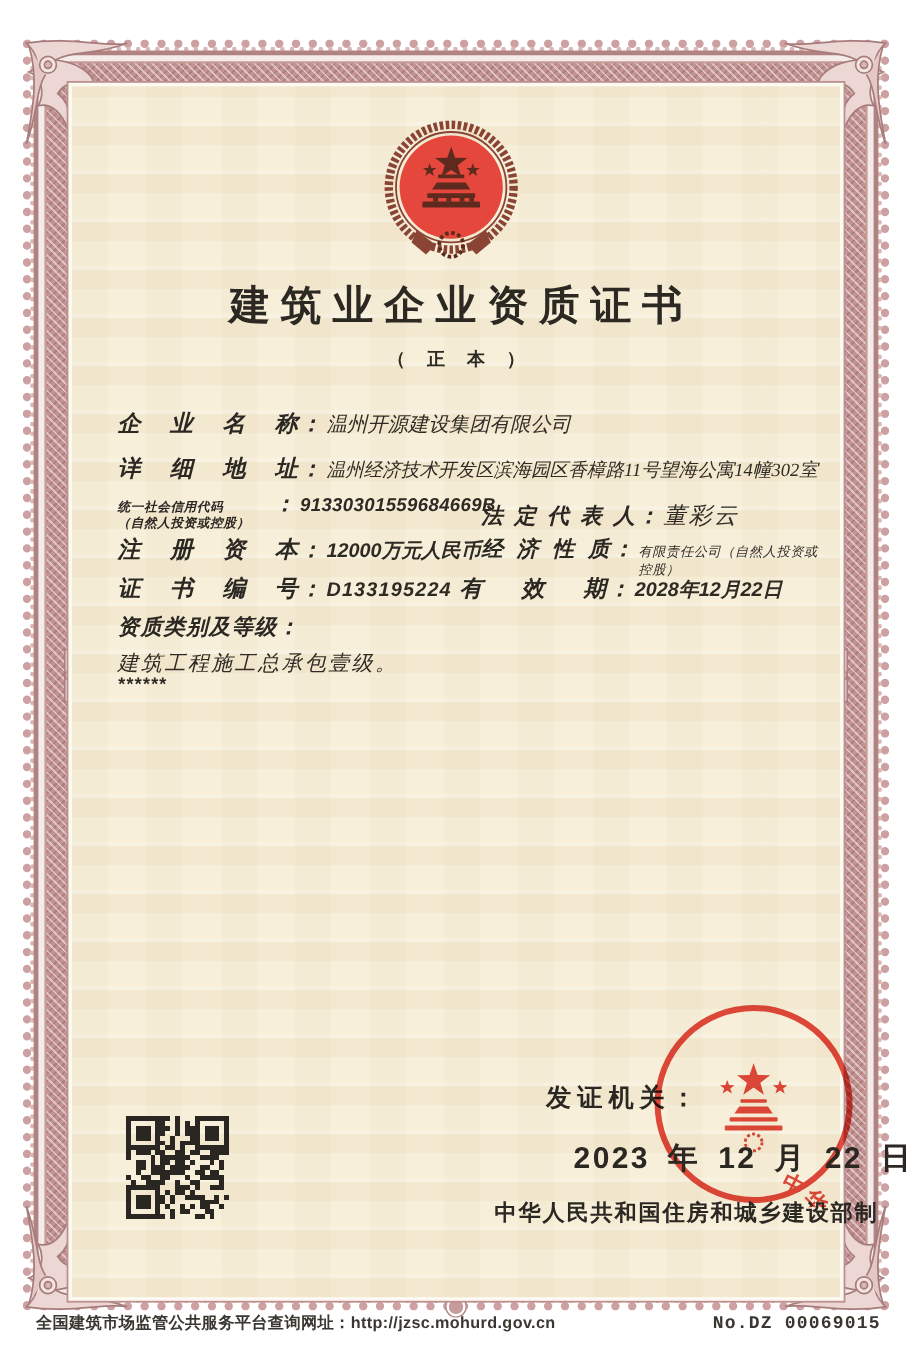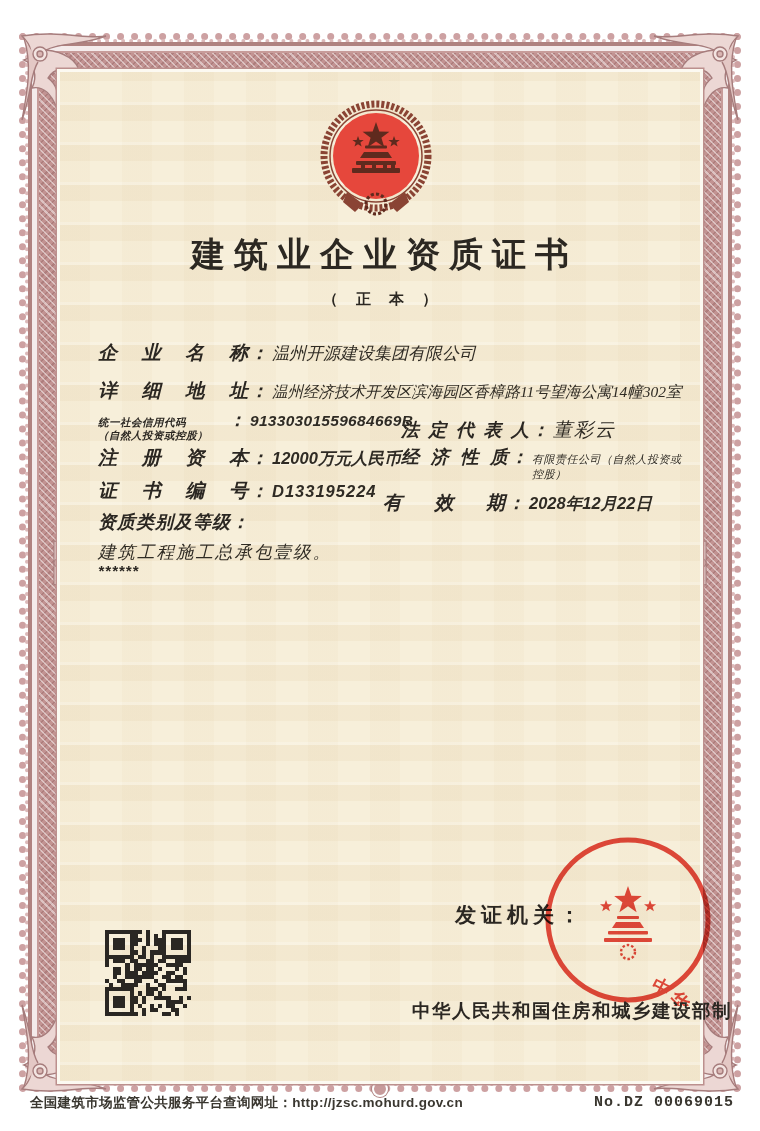--- a/index.html
+++ b/index.html
@@ -41,21 +41,21 @@
   .copy{position:absolute;left:0;right:0;top:218px;text-align:center;font-size:15px;
     font-weight:bold;letter-spacing:7px;color:#2c2822;text-indent:7px;}
 
   
   .fields{position:absolute;left:38px;top:268px;right:14px;font-style:italic;}
   .row{position:relative;display:flex;align-items:baseline;}
   .r1{height:38px;} .r2{height:30px;} .r3{height:37px;} .r4{height:33px;}
   .r5{height:32px;} .r6{height:30px;} .r7{height:22px;}
   .lab{display:inline-block;font-weight:bold;font-size:19px;color:#2b2722;
     text-align:justify;text-align-last:justify;}
-  .w4{width:150px;} .w5{width:128px;font-size:18px;margin-top:10px;} .weco{width:128px;font-size:18px;} .wyx{width:122px;margin-top:12px;}
+  .w4{width:150px;} .w5{width:128px;font-size:18px;margin-top:10px;} .weco{width:128px;font-size:18px;} .wyx{width:122px;}
   .colon{font-weight:bold;font-size:18px;margin:0 4px 0 2px;color:#2b2722;}
   .lab-small{display:inline-block;width:128px;font-weight:bold;font-size:10.5px;
     line-height:1.25;color:#2b2722;letter-spacing:.5px;}
   .val{font-family:"Liberation Serif",serif;font-size:17px;color:#2f2b24;}
   .val.addr{font-size:15.5px;}
   .val.num{font-family:"Liberation Sans",sans-serif;font-size:15.5px;font-weight:600;letter-spacing:.3px;}
   .val.name{font-size:19px;letter-spacing:2px;}
   .val.cap{font-size:16.5px;font-weight:600;font-family:"Liberation Sans",sans-serif;}
   .val.eco{font-size:11px;letter-spacing:.5px;}
   .val.cert{font-family:"Liberation Sans",sans-serif;font-size:16.5px;font-weight:600;letter-spacing:1px;}
@@ -72,21 +72,21 @@
   .seal{position:absolute;left:482px;top:762px;width:172px;height:172px;
     mix-blend-mode:multiply;opacity:.92;}
   .issue-date{position:absolute;left:418px;top:876px;font-size:25px;font-weight:bold;
     color:#2b2722;letter-spacing:2px;word-spacing:6px;white-space:nowrap;}
   .made-by{position:absolute;left:352px;top:926px;font-size:18.5px;font-weight:bold;
     letter-spacing:1.5px;color:#2b2722;white-space:nowrap;}
   .qr{position:absolute;left:45px;top:858px;width:86px;height:86px;}
 
   
   .footer{position:absolute;left:30px;right:26px;top:1094px;display:flex;
-    justify-content:space-between;align-items:flex-start;}
+    justify-content:space-between;align-items:center;}
   .query{font-size:13.5px;font-weight:bold;color:#3a3730;letter-spacing:.3px;}
   .serial{font-family:"Liberation Mono",monospace;font-size:15px;font-weight:bold;
     color:#3a3730;letter-spacing:1px;white-space:nowrap;}
   .serial .sp{margin-right:10px;}
 </style>
 </head>
 <body>
 
 <div class="frame">
   <div class="lace"></div>
@@ -247,20 +247,21 @@
       <path d="M64,66 l1.6,4.2 4.5,.1 -3.5,2.7 1.3,4.3 -3.9,-2.6 -3.8,2.6 1.3,-4.3 -3.5,-2.7 4.5,-.1 Z" stroke="none"></path>
       <path d="M108,66 l1.6,4.2 4.5,.1 -3.5,2.7 1.3,4.3 -3.9,-2.6 -3.8,2.6 1.3,-4.3 -3.5,-2.7 4.5,-.1 Z" stroke="none"></path>
       <rect x="62" y="104" width="48" height="4" rx="1" stroke="none"></rect>
       <rect x="66" y="97" width="40" height="3.5" rx="1" stroke="none"></rect>
       <path d="M70,94 L102,94 L98,88 L74,88 Z" stroke="none"></path>
       <rect x="75" y="82" width="22" height="3" rx="1" stroke="none"></rect>
       <circle cx="86" cy="118" r="7" fill="none" stroke-width="2.4" stroke-dasharray="2.5,2"></circle>
     </g>
   </svg>
 
+  <div class="issue-date">2023 年 12 月 22 日</div>
   <div class="made-by">中华人民共和国住房和城乡建设部制</div>
 
   <svg class="qr" id="qr" viewBox="0 0 21 21" shape-rendering="crispEdges">
       <rect x="0" y="0" width="1" height="1" fill="#2a2723"></rect>
       <rect x="1" y="0" width="1" height="1" fill="#2a2723"></rect>
       <rect x="2" y="0" width="1" height="1" fill="#2a2723"></rect>
       <rect x="3" y="0" width="1" height="1" fill="#2a2723"></rect>
       <rect x="4" y="0" width="1" height="1" fill="#2a2723"></rect>
       <rect x="5" y="0" width="1" height="1" fill="#2a2723"></rect>
       <rect x="6" y="0" width="1" height="1" fill="#2a2723"></rect>

